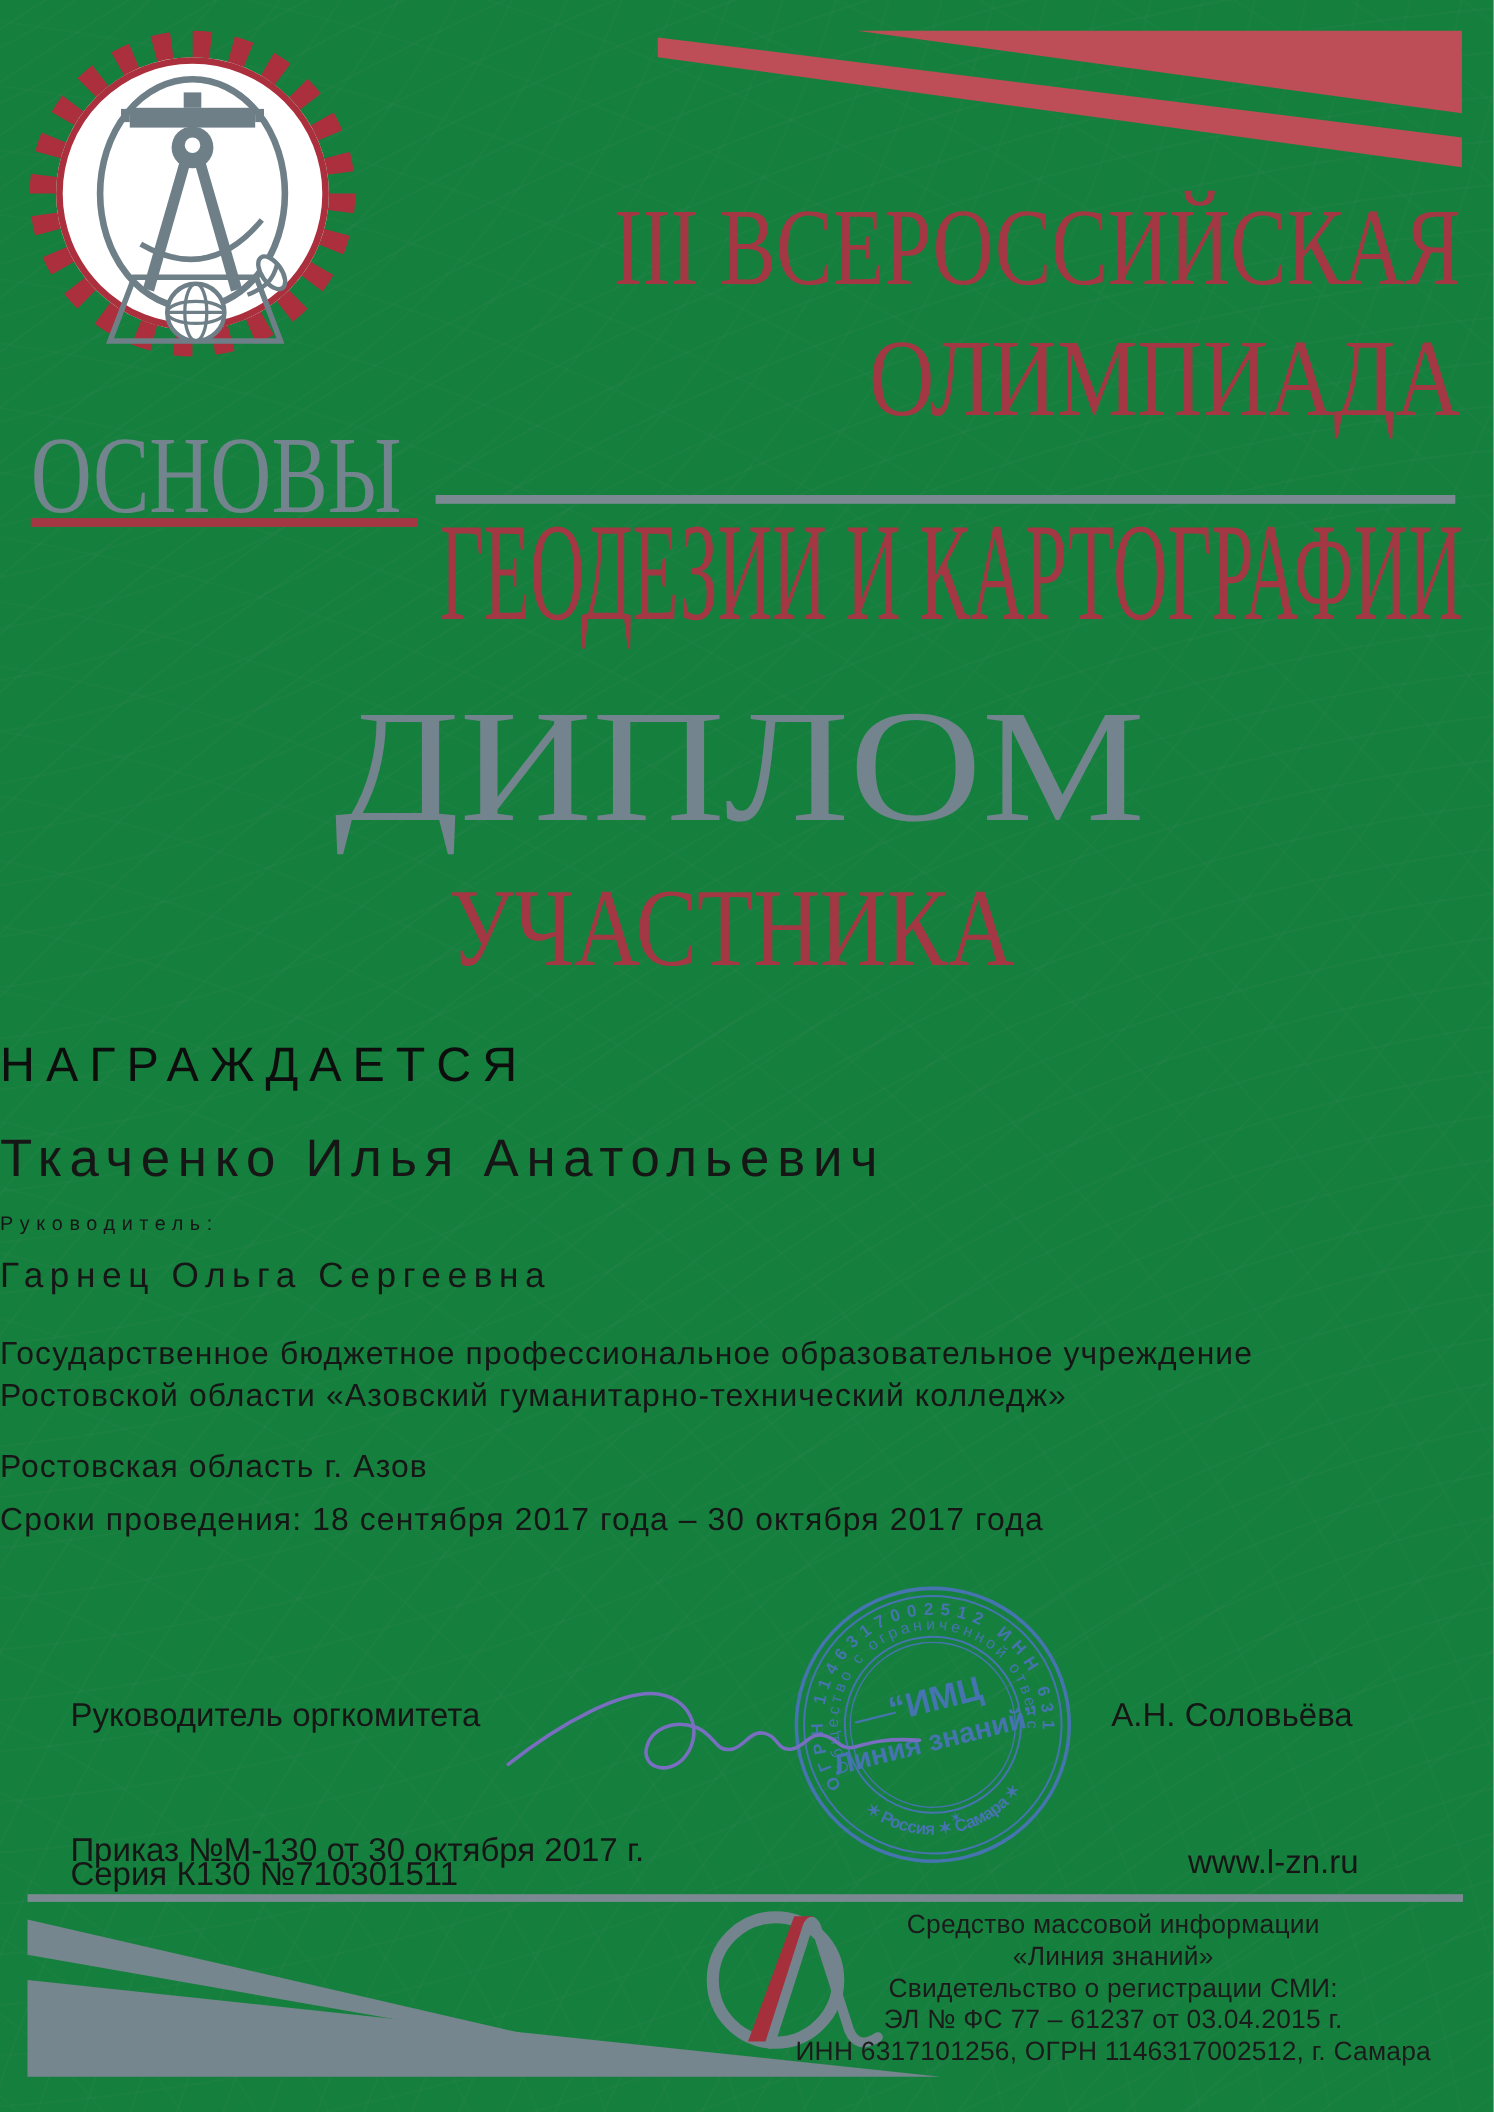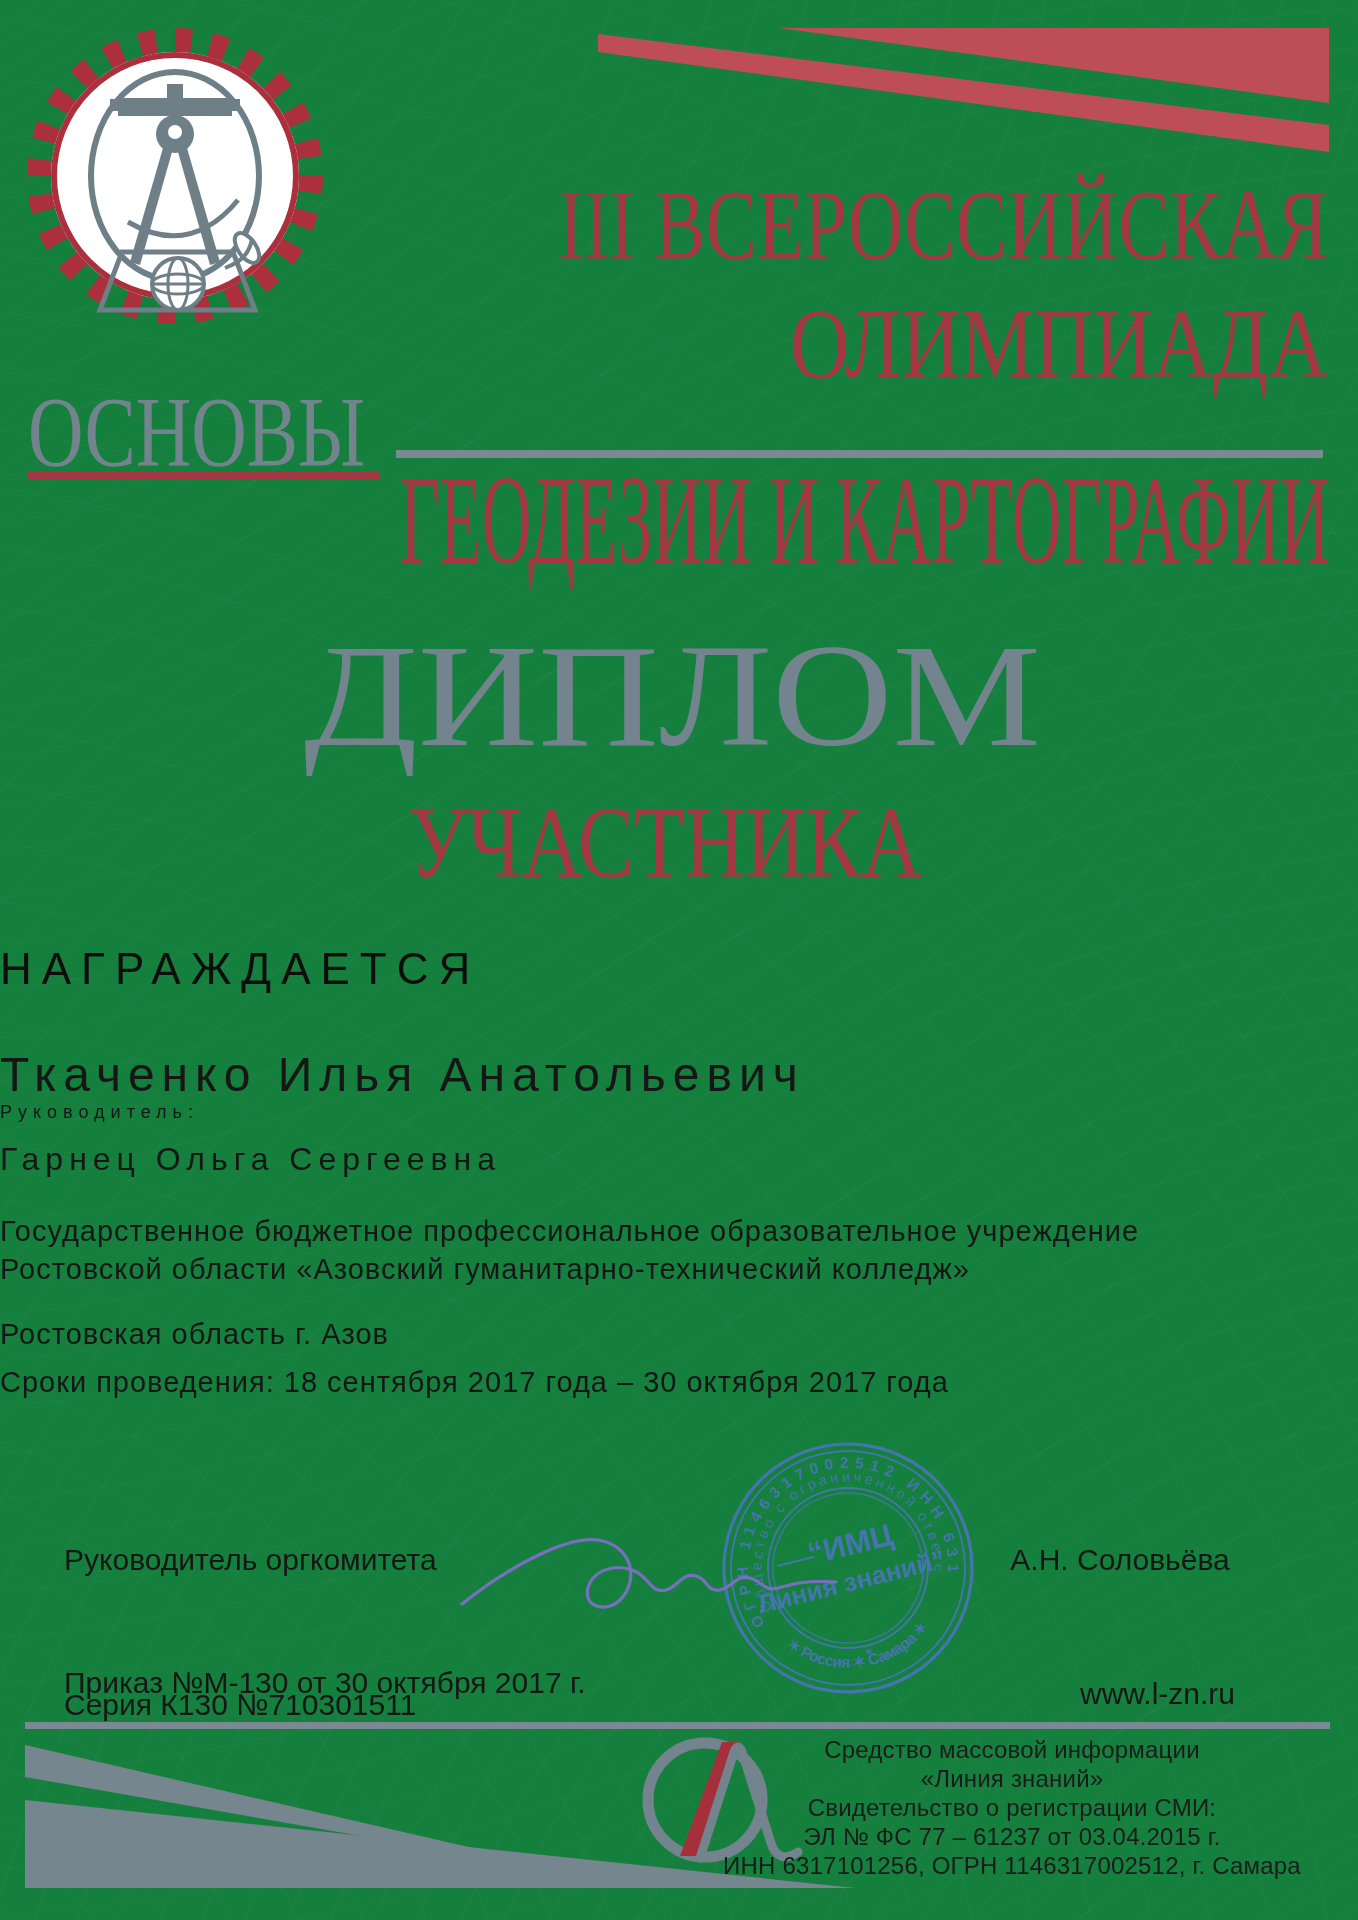--- a/index.html
+++ b/index.html
@@ -9,21 +9,21 @@
     background:
       repeating-radial-gradient(circle at 115% 125%, rgba(125,135,148,0.055) 0 2px, transparent 2px 40px),
       repeating-radial-gradient(circle at -12% -15%, rgba(125,135,148,0.045) 0 2px, transparent 2px 46px),
       repeating-radial-gradient(circle at -20% 115%, rgba(125,135,148,0.035) 0 2px, transparent 2px 58px);
   }
   svg.layer{position:absolute;left:0;top:0;}
   .abs{position:absolute;}
   .sans{font-family:"Liberation Sans", sans-serif;color:#161616;white-space:nowrap;}
   .ctr{left:0;width:1358px;text-align:left;}
   .nagr{top:944px;font-size:44px;letter-spacing:10px;color:#0d0d0d;}
-  .pname{top:1026px;font-size:48px;letter-spacing:7px;margin-top:21px;}
+  .pname{top:1026px;font-size:48px;letter-spacing:7px;}
   .ruklabel{top:1102px;font-size:18px;letter-spacing:6px;}
   .supname{top:1141px;font-size:32px;letter-spacing:6px;}
   .inst{top:1212px;font-size:29px;letter-spacing:1px;line-height:38px;white-space:pre-line;}
   .loc{top:1318px;font-size:29px;letter-spacing:1px;}
   .dates{top:1366px;font-size:29px;letter-spacing:1px;}
   .role{left:64px;top:1543px;font-size:30px;}
   .signer{left:950px;top:1543px;width:340px;text-align:center;font-size:30px;}
   .order{left:64px;top:1666px;font-size:30px;}
   .series{left:64px;top:1688px;font-size:30px;}
   .site{left:955px;top:1677px;width:280px;text-align:right;font-size:30px;}

